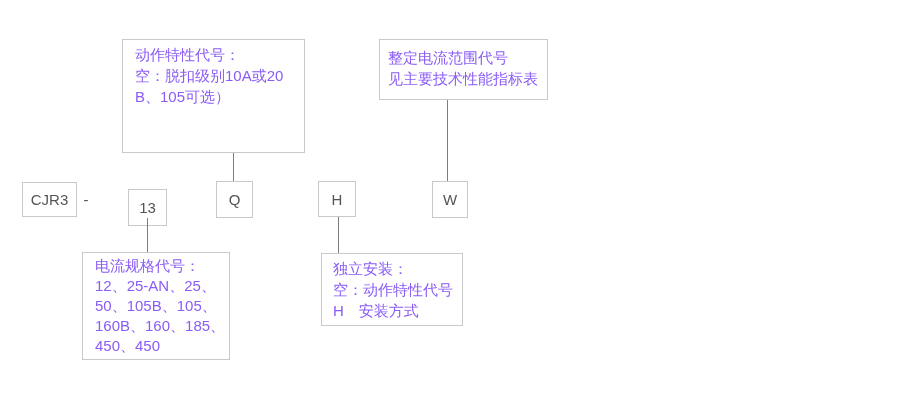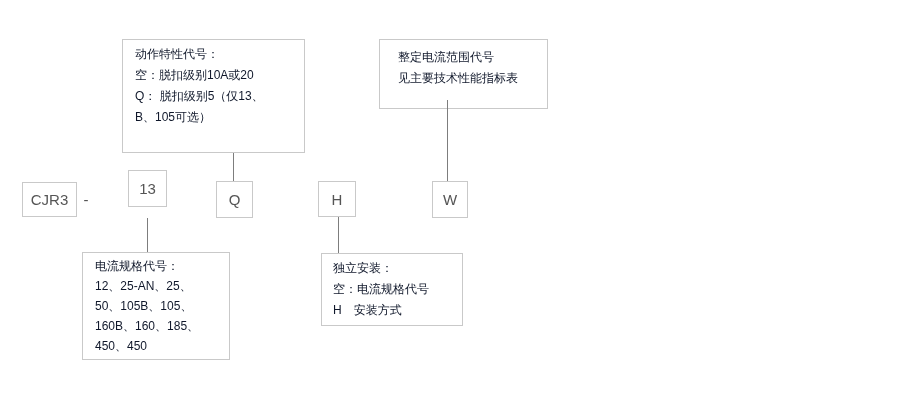--- a/index.html
+++ b/index.html
@@ -14,22 +14,22 @@
     background: #ffffff;
     font-family: "Liberation Sans", "DejaVu Sans", sans-serif;
     color: #555555;
     overflow: hidden;
   }
   .callout {
     position: absolute;
     box-sizing: border-box;
     border: 1px solid #c9c9c9;
     background: #ffffff;
-    font-size: 12px;
-    color: #0f172a;
+    font-size: 15px;
+    color: #8b5cf6;
   }
   .callout .tline {
     white-space: pre;
   }
   .code-box {
     position: absolute;
     box-sizing: border-box;
     border: 1px solid #c9c9c9;
     background: #ffffff;
     display: flex;
@@ -48,68 +48,67 @@
   }
   .connector {
     position: absolute;
     width: 1px;
     background: #7d7d7d;
   }
 
   
   #callout-action { left: 122px; top: 39px; width: 183px; height: 114px; padding: 4px 6px 0 12px; line-height: 21px; }
   
-  #callout-range { left: 379px; top: 39px; width: 169px; height: 70px; padding: 7px 6px 0 18px; line-height: 21px; }
+  #callout-range { left: 379px; top: 39px; width: 169px; height: 61px; padding: 7px 6px 0 8px; line-height: 21px; }
   
   #callout-current { left: 82px; top: 252px; width: 148px; height: 108px; padding: 3px 4px 12px 12px; line-height: 20px; }
   
   #callout-mounting { left: 321px; top: 253px; width: 142px; height: 73px; padding: 4px 4px 0 11px; line-height: 21px; }
 
   
   #box-prefix { left: 22px;  top: 182px; width: 55px; height: 35px; }
   #sep-dash   { left: 79px;  top: 182px; width: 14px; height: 35px; }
-  #box-13     { left: 128px; top: 170px; width: 39px; height: 37px; }
+  #box-13     { left: 128px; top: 189px; width: 39px; height: 37px; }
   #box-q      { left: 216px; top: 181px; width: 37px; height: 37px; }
   #box-h      { left: 318px; top: 181px; width: 38px; height: 36px; }
   #box-w      { left: 432px; top: 181px; width: 36px; height: 37px; }
 
   
   #conn-q  { left: 233px; top: 153px; height: 28px; }
   #conn-w  { left: 447px; top: 100px; height: 81px; }
   #conn-13 { left: 147px; top: 218px; height: 34px; }
   #conn-h  { left: 338px; top: 217px; height: 36px; }
 </style>
 </head>
 <body>
 
 <div class="canvas">
 
   <div class="callout" id="callout-action">
     <div class="tline">动作特性代号：</div>
     <div class="tline">空：脱扣级别10A或20</div>
-    <div class="tline">Q： 脱扣级别5（仅13、</div>
     <div class="tline">B、105可选）</div>
   </div>
 
   <div class="callout" id="callout-range">
     <div class="tline">整定电流范围代号</div>
     <div class="tline">见主要技术性能指标表</div>
   </div>
 
   <div class="callout" id="callout-current">
     <div class="tline">电流规格代号：</div>
     <div class="tline">12、25-AN、25、</div>
     <div class="tline">50、105B、105、</div>
     <div class="tline">160B、160、185、</div>
     <div class="tline">450、450</div>
   </div>
 
   <div class="callout" id="callout-mounting">
     <div class="tline">独立安装：</div>
-    <div class="tline">空：电流规格代号</div>
+    <div class="tline">空：动作特性代号</div>
     <div class="tline">H　安装方式</div>
   </div>
 
   <div class="code-box" id="box-prefix">
     <span>CJR3</span>
   </div>
   <div class="dash" id="sep-dash">
     <span>-</span>
   </div>
   <div class="code-box" id="box-13">

